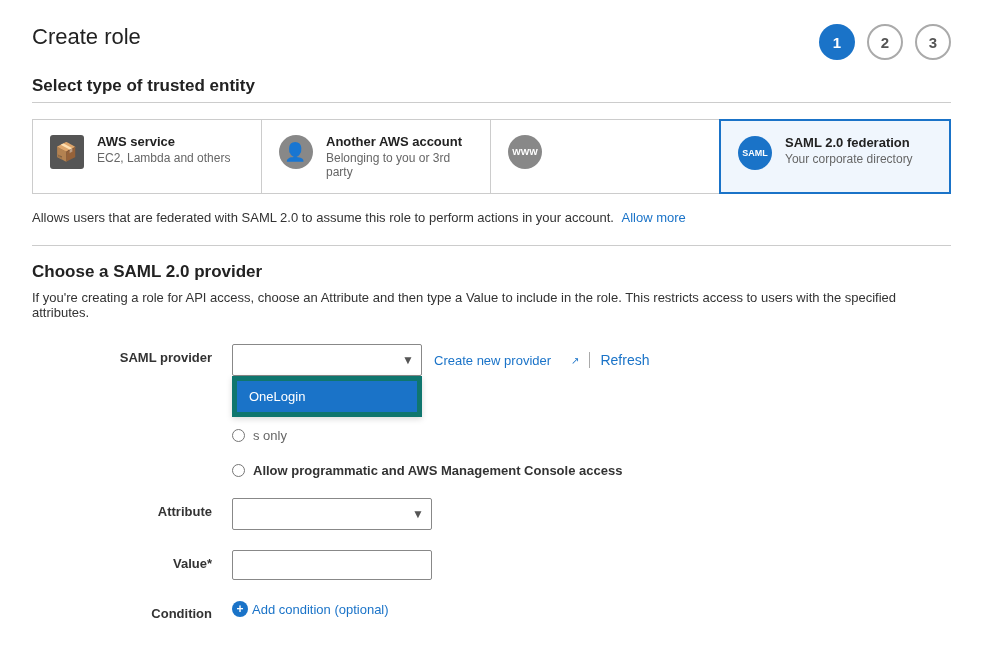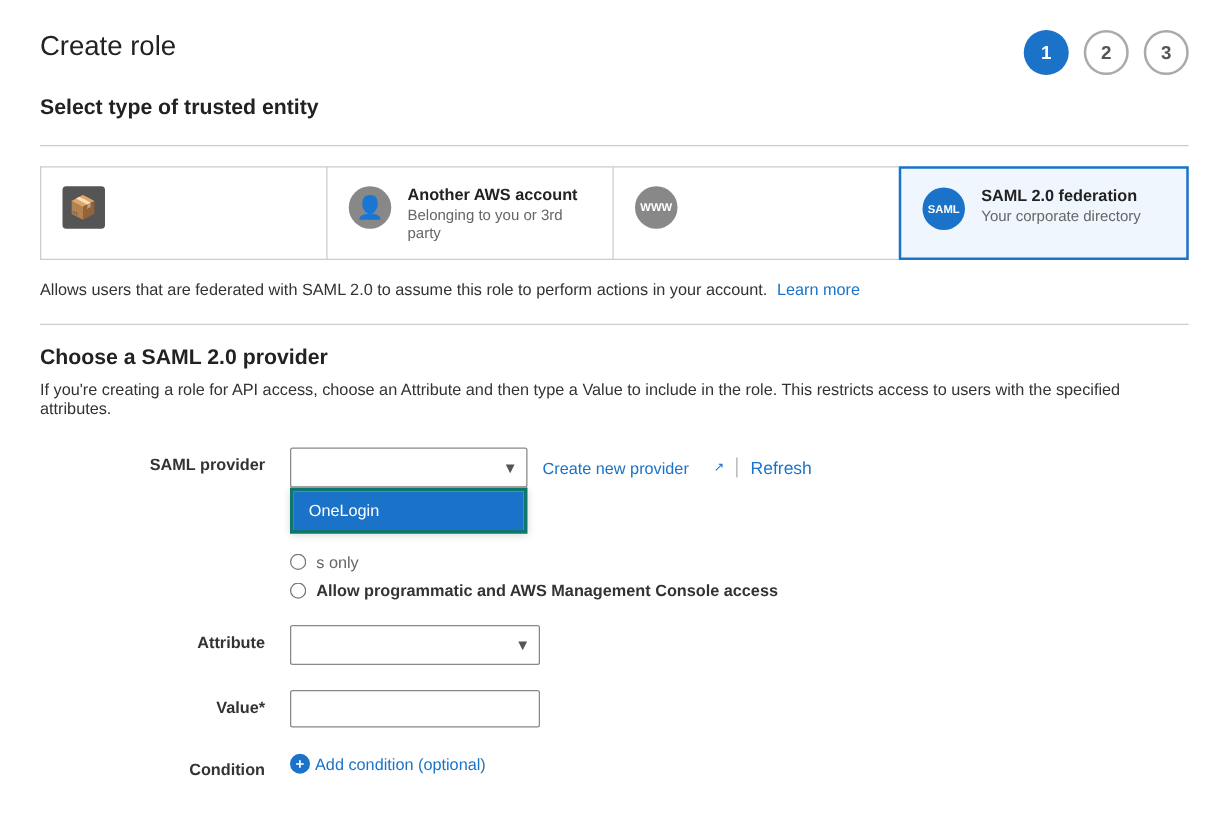--- a/index.html
+++ b/index.html
@@ -47,21 +47,21 @@
       font-weight: 400;
       color: #222;
       margin-bottom: 16px;
     }
 
     
     .section-header {
       font-size: 17px;
       font-weight: 600;
       color: #222;
-      padding-bottom: 20px;
+      padding-bottom: 6px;
       border-bottom: 1px solid #ccc;
       margin-bottom: 16px;
     }
 
     
     .entity-cards {
       display: flex;
       gap: 0;
       margin-bottom: 16px;
     }
@@ -229,21 +229,21 @@
       font-size: 12px;
     }
 
     
     .dropdown-menu {
       position: absolute;
       top: 32px;
       left: 0;
       width: 190px;
       background: #fff;
-      border: 3px solid #0f766e;
+      border: 5px solid #0f766e;
       z-index: 100;
       box-shadow: 0 2px 6px rgba(0,0,0,0.15);
     }
     .dropdown-item {
       padding: 8px 12px;
       font-size: 13px;
       cursor: pointer;
     }
     .dropdown-item.highlighted {
       background: #1a73c8;
@@ -273,21 +273,21 @@
     .provider-actions .refresh-link {
       color: #1a73c8;
       font-size: 14px;
       cursor: pointer;
     }
 
     
     .radio-group {
       display: flex;
       flex-direction: column;
-      gap: 8px;
+      gap: 20px;
     }
     .radio-item {
       display: flex;
       align-items: center;
       gap: 8px;
       font-size: 13px;
     }
     .radio-item input[type="radio"] {
       cursor: pointer;
     }
@@ -344,20 +344,24 @@
 </div>
 
 <div class="section-header">Select type of trusted entity</div>
 
 <div class="entity-cards">
 
   <div class="entity-card">
     <div class="card-icon">
       <div class="icon-box">📦</div>
     </div>
+    <div class="card-text">
+      <h4>AWS service</h4>
+      <p>EC2, Lambda and others</p>
+    </div>
   </div>
 
   <div class="entity-card">
     <div class="card-icon">
       <div class="icon-person">👤</div>
     </div>
     <div class="card-text">
       <h4>Another AWS account</h4>
       <p>Belonging to you or 3rd party</p>
     </div>
@@ -375,21 +379,21 @@
     </div>
     <div class="card-text">
       <h4>SAML 2.0 federation</h4>
       <p>Your corporate directory</p>
     </div>
   </div>
 </div>
 
 <p class="info-text">
   <span>Allows users that are federated with SAML 2.0 to assume this role to perform actions in your account.</span>
-  <a href="#" style="margin-left:4px;">Learn more</a>
+  <a href="#" style="margin-left:4px;">Allow more</a>
 </p>
 
 <hr class="section-divider">
 
 <div class="saml-section-title">Choose a SAML 2.0 provider</div>
 <p class="saml-desc">If you're creating a role for API access, choose an Attribute and then type a Value to include in the role. This restricts access to users with the specified attributes.</p>
 
 <div class="form-row">
   <div class="form-label">SAML provider</div>
   <div class="form-control-wrap">

